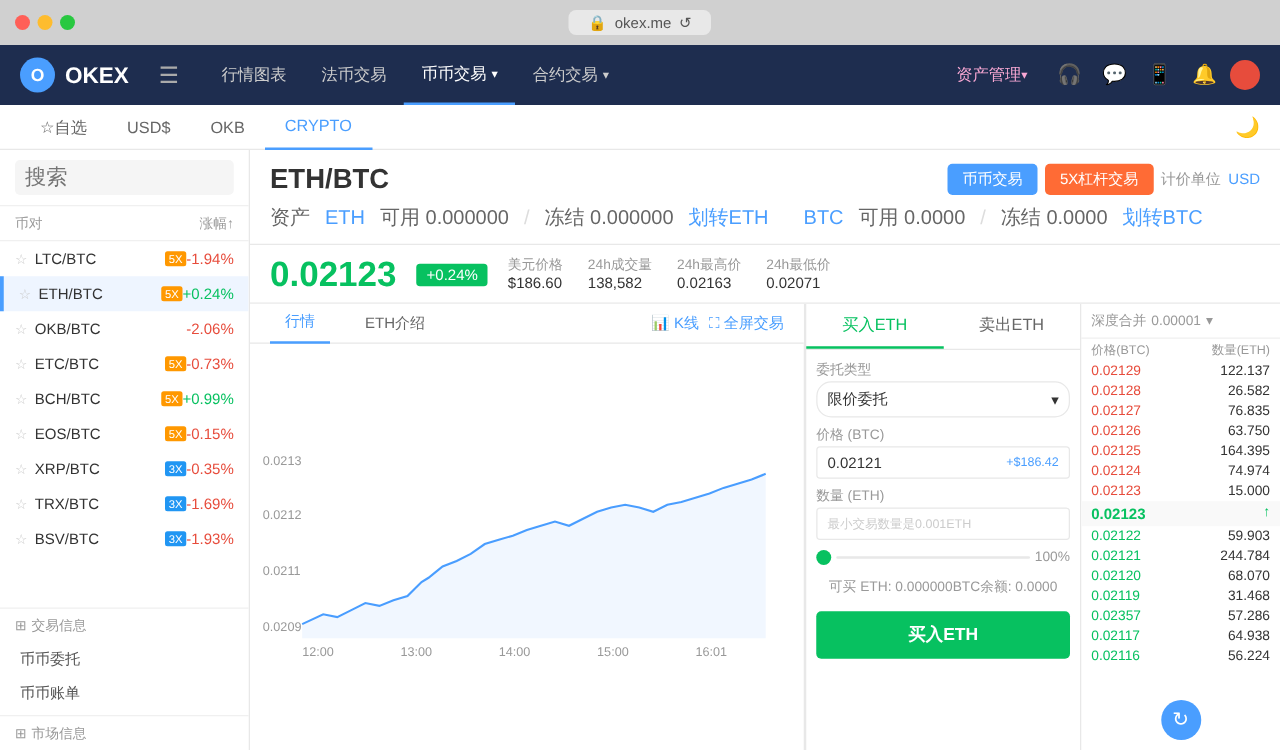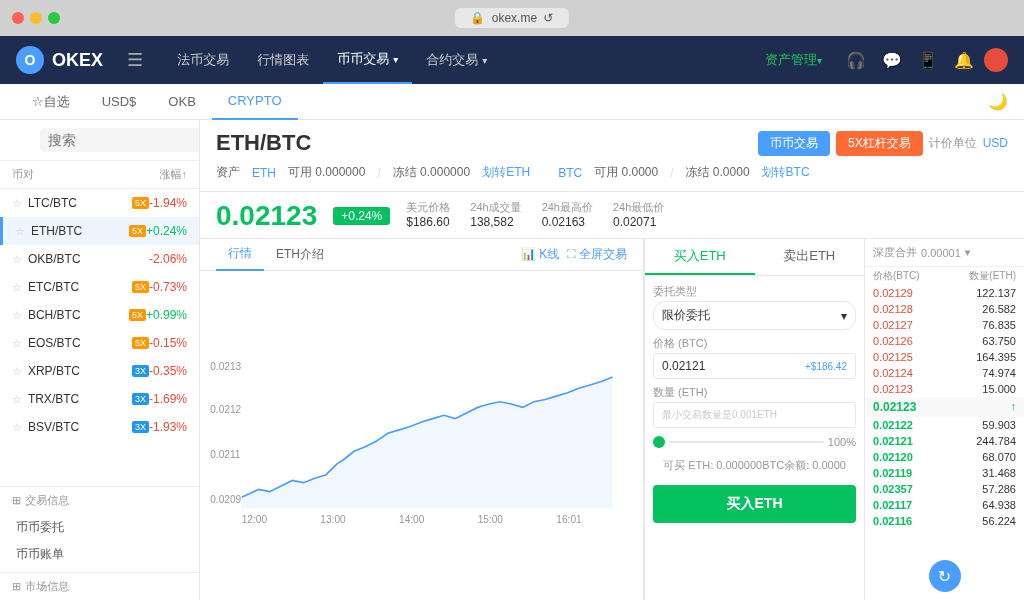--- a/index.html
+++ b/index.html
@@ -22,21 +22,21 @@
     .subnav-item { padding: 0 16px; height: 36px; display: flex; align-items: center; cursor: pointer; color: #666; font-size: 13px; }
     .subnav-item.active { color: #4a9eff; border-bottom: 2px solid #4a9eff; }
     .subnav-right { margin-left: auto; }
 
     
     .main { display: flex; height: calc(600px - 120px); }
 
     
     .sidebar { width: 200px; background: white; border-right: 1px solid #e8e8e8; display: flex; flex-direction: column; overflow: hidden; }
     .sidebar-search { padding: 8px 12px; border-bottom: 1px solid #f0f0f0; }
-    .sidebar-search input { width: 100%; border: none; background: #f5f5f5; border-radius: 4px; padding: 4px 8px; font-size: 14px; color: #999; outline: none; margin-left: 28px; }
+    .sidebar-search input { width: 100%; border: none; background: #f5f5f5; border-radius: 4px; padding: 4px 8px; font-size: 17px; color: #999; outline: none; }
     .sidebar-header { display: flex; padding: 6px 12px; color: #999; font-size: 11px; border-bottom: 1px solid #f0f0f0; }
     .sidebar-header span:last-child { margin-left: auto; }
     .sidebar-list { flex: 1; overflow-y: auto; }
     .sidebar-item { display: flex; align-items: center; padding: 7px 12px; cursor: pointer; }
     .sidebar-item.active { background: #eef5ff; border-left: 3px solid #4a9eff; }
     .sidebar-item .star { color: #ccc; margin-right: 6px; font-size: 11px; }
     .sidebar-item .pair { font-size: 12px; color: #333; flex: 1; }
     .sidebar-item .badge { background: #ff9800; color: white; font-size: 9px; padding: 1px 3px; border-radius: 2px; margin-left: 3px; }
     .sidebar-item .badge.x5 { background: #ff9800; }
     .sidebar-item .change { font-size: 12px; margin-left: auto; }
@@ -48,35 +48,35 @@
     
     .content { flex: 1; display: flex; flex-direction: column; overflow: hidden; }
     .content-top { background: white; padding: 10px 16px; border-bottom: 1px solid #e8e8e8; }
     .content-title-row { display: flex; align-items: center; gap: 12px; margin-bottom: 8px; }
     .pair-title { font-size: 22px; font-weight: bold; color: #333; }
     .btn-group { display: flex; gap: 6px; margin-left: auto; align-items: center; }
     .btn-trade { background: #4a9eff; color: white; border: none; border-radius: 4px; padding: 4px 12px; font-size: 12px; cursor: pointer; }
     .btn-leverage { background: #ff6b35; color: white; border: none; border-radius: 4px; padding: 4px 12px; font-size: 12px; cursor: pointer; }
     .unit-label { color: #999; font-size: 12px; }
     .unit-value { color: #4a9eff; font-size: 12px; }
-    .asset-row { display: flex; align-items: center; gap: 12px; font-size: 12px; color: #666; }
+    .asset-row { display: flex; align-items: center; gap: 12px; font-size: 16px; color: #666; }
     .asset-row a { color: #4a9eff; text-decoration: none; }
     .sep { color: #ddd; }
 
     
     .price-section { display: flex; gap: 16px; background: white; padding: 8px 16px 6px; border-bottom: 1px solid #e8e8e8; }
     .main-price { color: #07c160; font-size: 28px; font-weight: bold; }
     .price-change-badge { background: #07c160; color: white; font-size: 12px; padding: 2px 8px; border-radius: 3px; margin-left: 8px; }
     .price-stats { display: flex; gap: 20px; flex-wrap: wrap; align-items: flex-start; }
     .price-stat { }
     .price-stat .label { color: #999; font-size: 11px; }
     .price-stat .value { color: #333; font-size: 12px; }
 
     
-    .chart-tabs { background: white; display: flex; align-items: center; padding: 0 16px; border-bottom: 1px solid #e8e8e8; height: 32px; }
+    .chart-tabs { background: white; display: flex; align-items: center; padding: 0 16px; border-bottom: 1px solid #e8e8e8; height: 32px; gap: 16px; }
     .chart-tab { padding: 0 12px; height: 32px; display: flex; align-items: center; font-size: 12px; color: #666; cursor: pointer; }
     .chart-tab.active { color: #4a9eff; border-bottom: 2px solid #4a9eff; }
     .chart-actions { margin-left: auto; display: flex; gap: 8px; }
     .chart-action { color: #4a9eff; font-size: 12px; cursor: pointer; }
 
     
     .chart-order { display: flex; flex: 1; overflow: hidden; }
     .order-area { width: 220px; background: white; border-left: 1px solid #e8e8e8; display: flex; flex-direction: column; }
 
     
@@ -95,21 +95,21 @@
     .order-amount-row { border: 1px solid #e8e8e8; border-radius: 3px; padding: 5px 8px; font-size: 12px; color: #ccc; }
     .balance-row { display: flex; justify-content: center; font-size: 11px; color: #999; padding: 2px 0; }
     .btn-buy { background: #07c160; color: white; border: none; border-radius: 4px; padding: 10px; font-size: 14px; font-weight: bold; cursor: pointer; width: 100%; margin-top: 4px; }
 
     
     .orderbook { width: 160px; background: white; border-left: 1px solid #e8e8e8; display: flex; flex-direction: column; font-size: 11px; }
     .ob-header { display: flex; justify-content: space-between; padding: 6px 8px; color: #999; border-bottom: 1px solid #f0f0f0; }
     .ob-merge { display: flex; align-items: center; gap: 4px; }
     .ob-row { display: flex; justify-content: space-between; padding: 2px 8px; }
     .ob-row .price { color: #e74c3c; }
-    .ob-row.green .price { color: #07c160; font-weight: bold; }
+    .ob-row.green .price { color: #07c160; }
     .ob-current { display: flex; justify-content: space-between; padding: 3px 8px; background: #f9f9f9; }
     .ob-current .main-val { color: #07c160; font-weight: bold; font-size: 12px; }
     .ob-current .arrow { color: #07c160; }
 
     .window-chrome { background: #d0d0d0; height: 36px; display: flex; align-items: center; padding: 0 12px; position: relative; }
     .window-controls { display: flex; gap: 6px; }
     .wc { width: 12px; height: 12px; border-radius: 50%; cursor: pointer; }
     .wc-red { background: #ff5f57; }
     .wc-yellow { background: #febc2e; }
     .wc-green { background: #28c840; }
@@ -132,32 +132,32 @@
 </div>
 
 <div class="navbar">
   <div class="logo">
     <div class="logo-circle">
       <span style="color:white;font-size:14px;font-weight:bold;">O</span>
     </div>
     <span class="logo-text">OKEX</span>
   </div>
   <span class="hamburger">☰</span>
+  <div class="nav-item">行情图表</div>
   <div class="nav-item">法币交易</div>
-  <div class="nav-item">行情图表</div>
   <div class="nav-item active">
     <span>币币交易</span>
     <span style="margin-left:4px;font-size:10px;">▾</span>
   </div>
   <div class="nav-item">
     <span>合约交易</span>
     <span style="margin-left:4px;font-size:10px;">▾</span>
   </div>
   <div class="nav-right">
-    <div class="nav-item" style="color:#22c55e;font-size:13px;text-align:right;">
+    <div class="nav-item" style="color:#f9a8d4;font-size:13px;text-align:right;">
       资产管理 <span style="font-size:10px;">▾</span>
     </div>
     <div class="nav-icon-btn">🎧</div>
     <div class="nav-icon-btn">💬</div>
     <div class="nav-icon-btn">📱</div>
     <div class="nav-icon-btn">🔔</div>
     <div class="avatar"></div>
   </div>
 </div>
 

